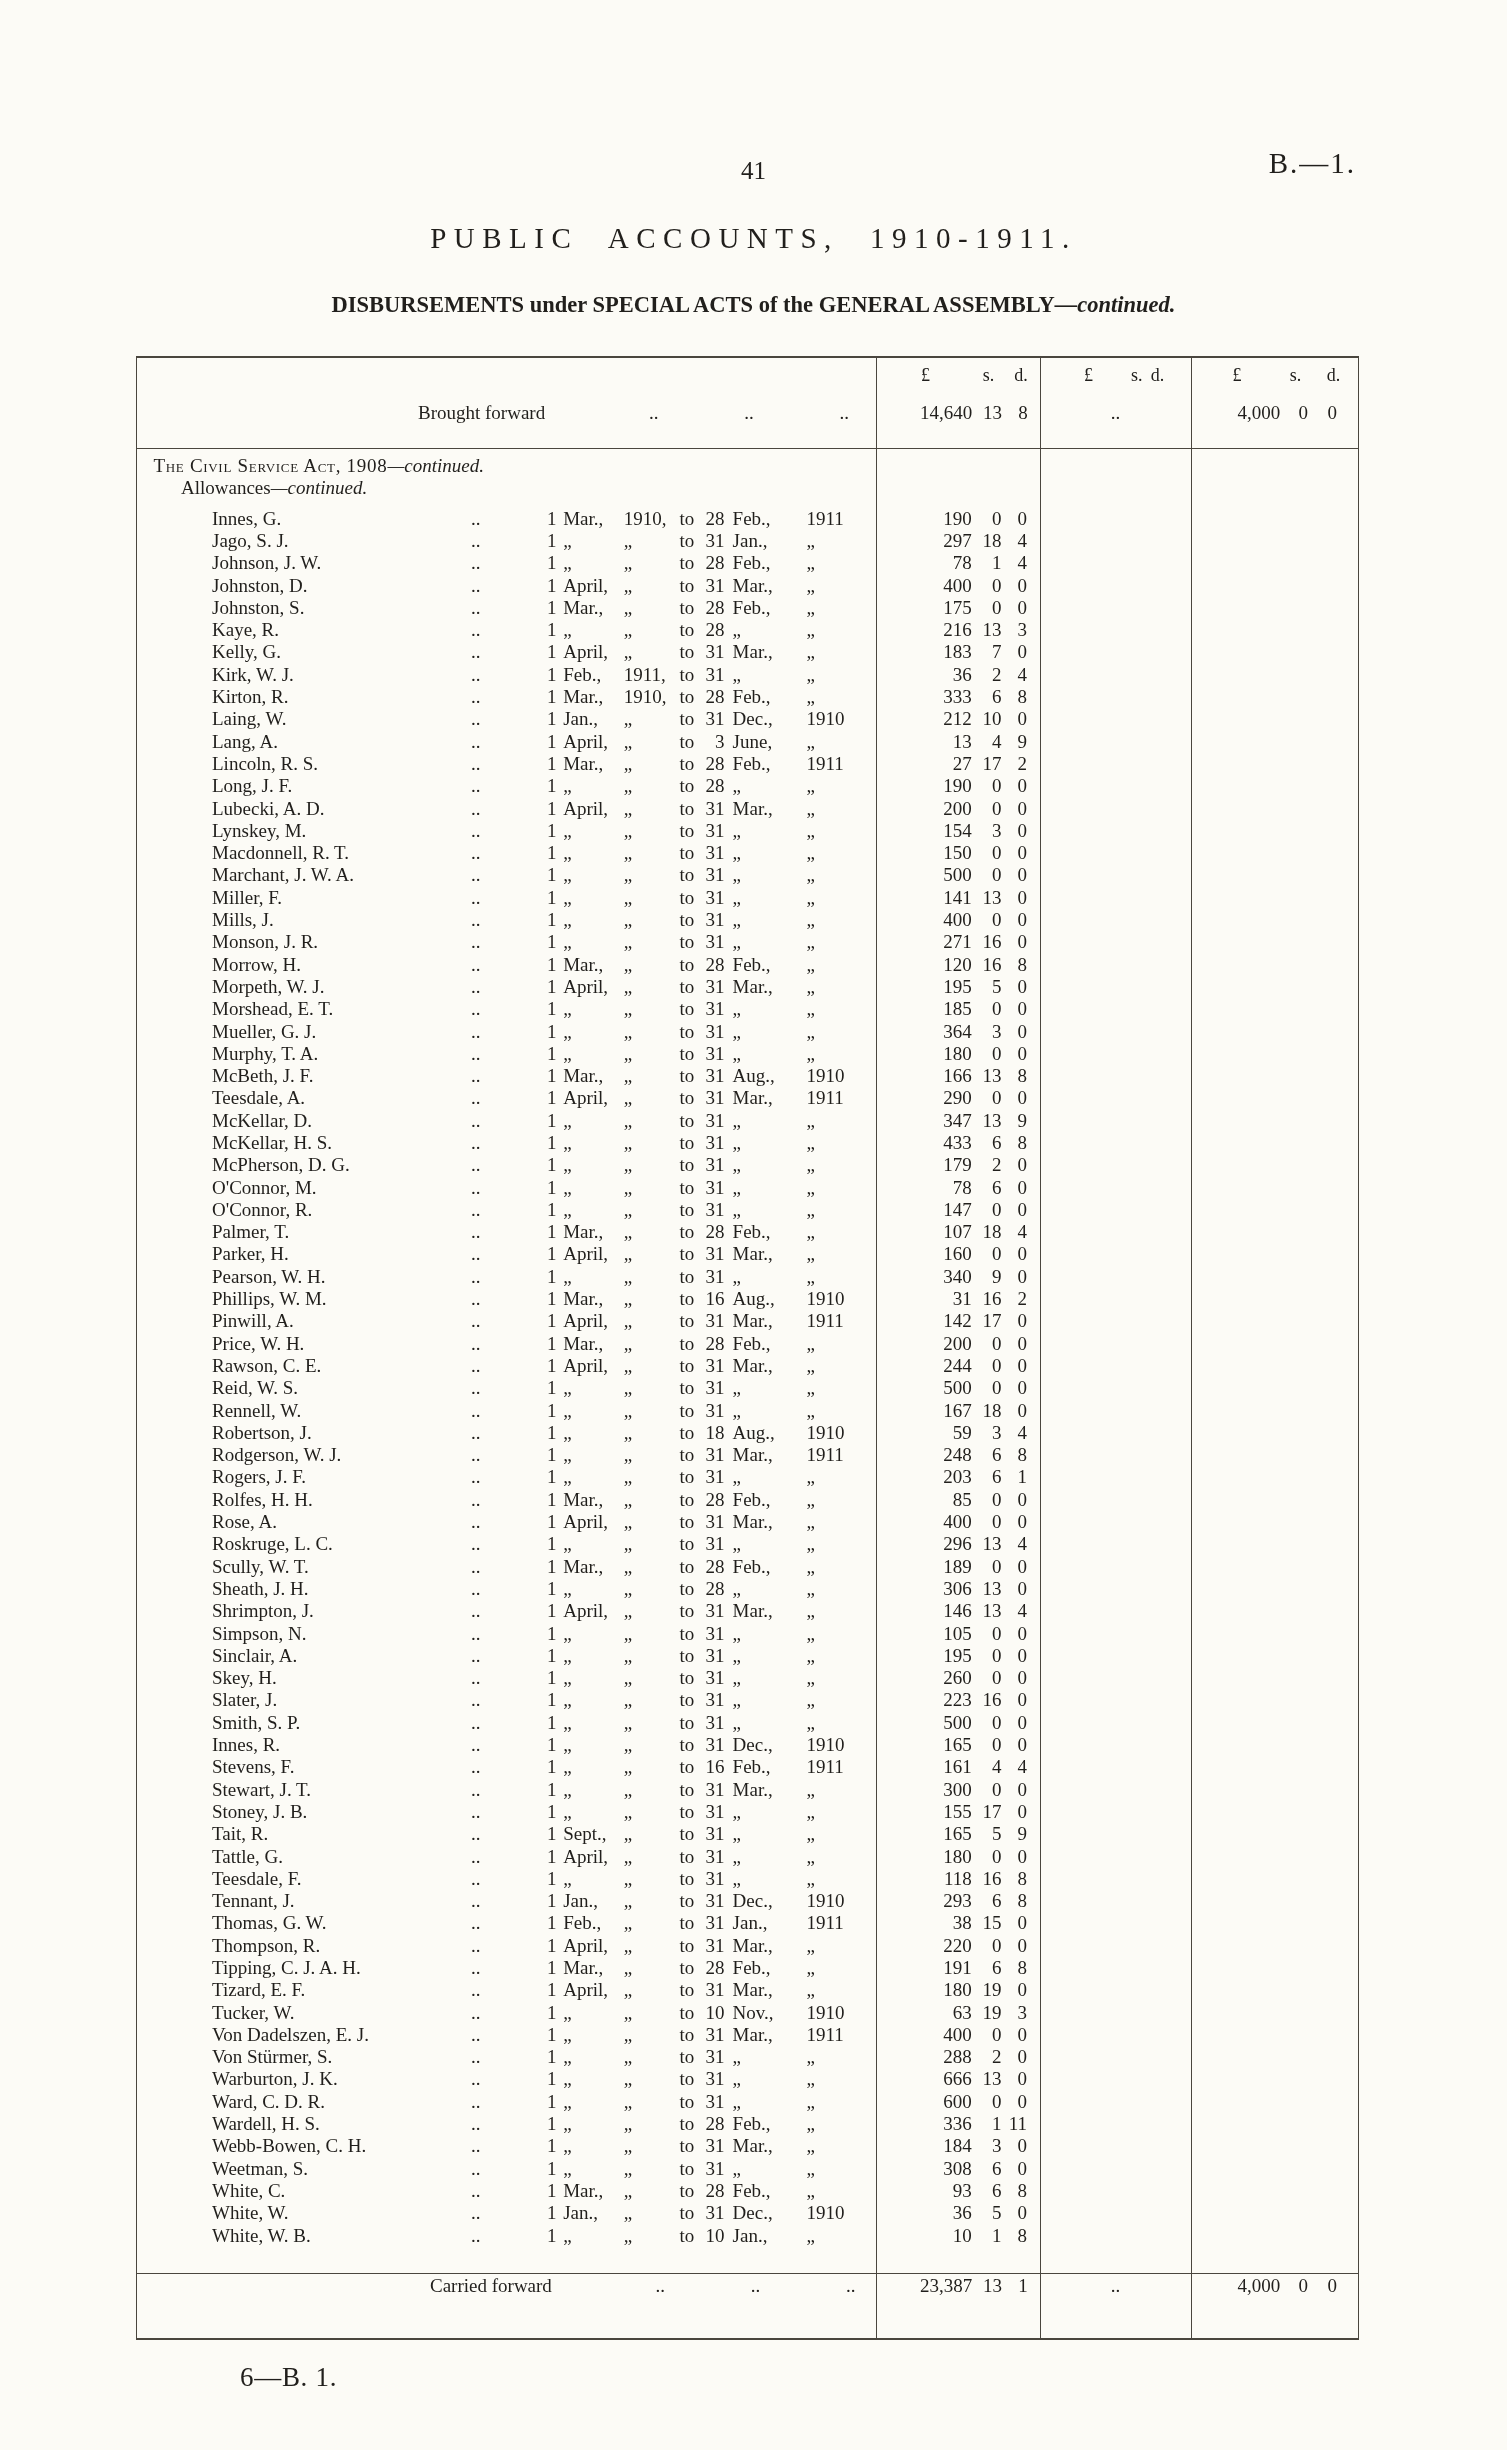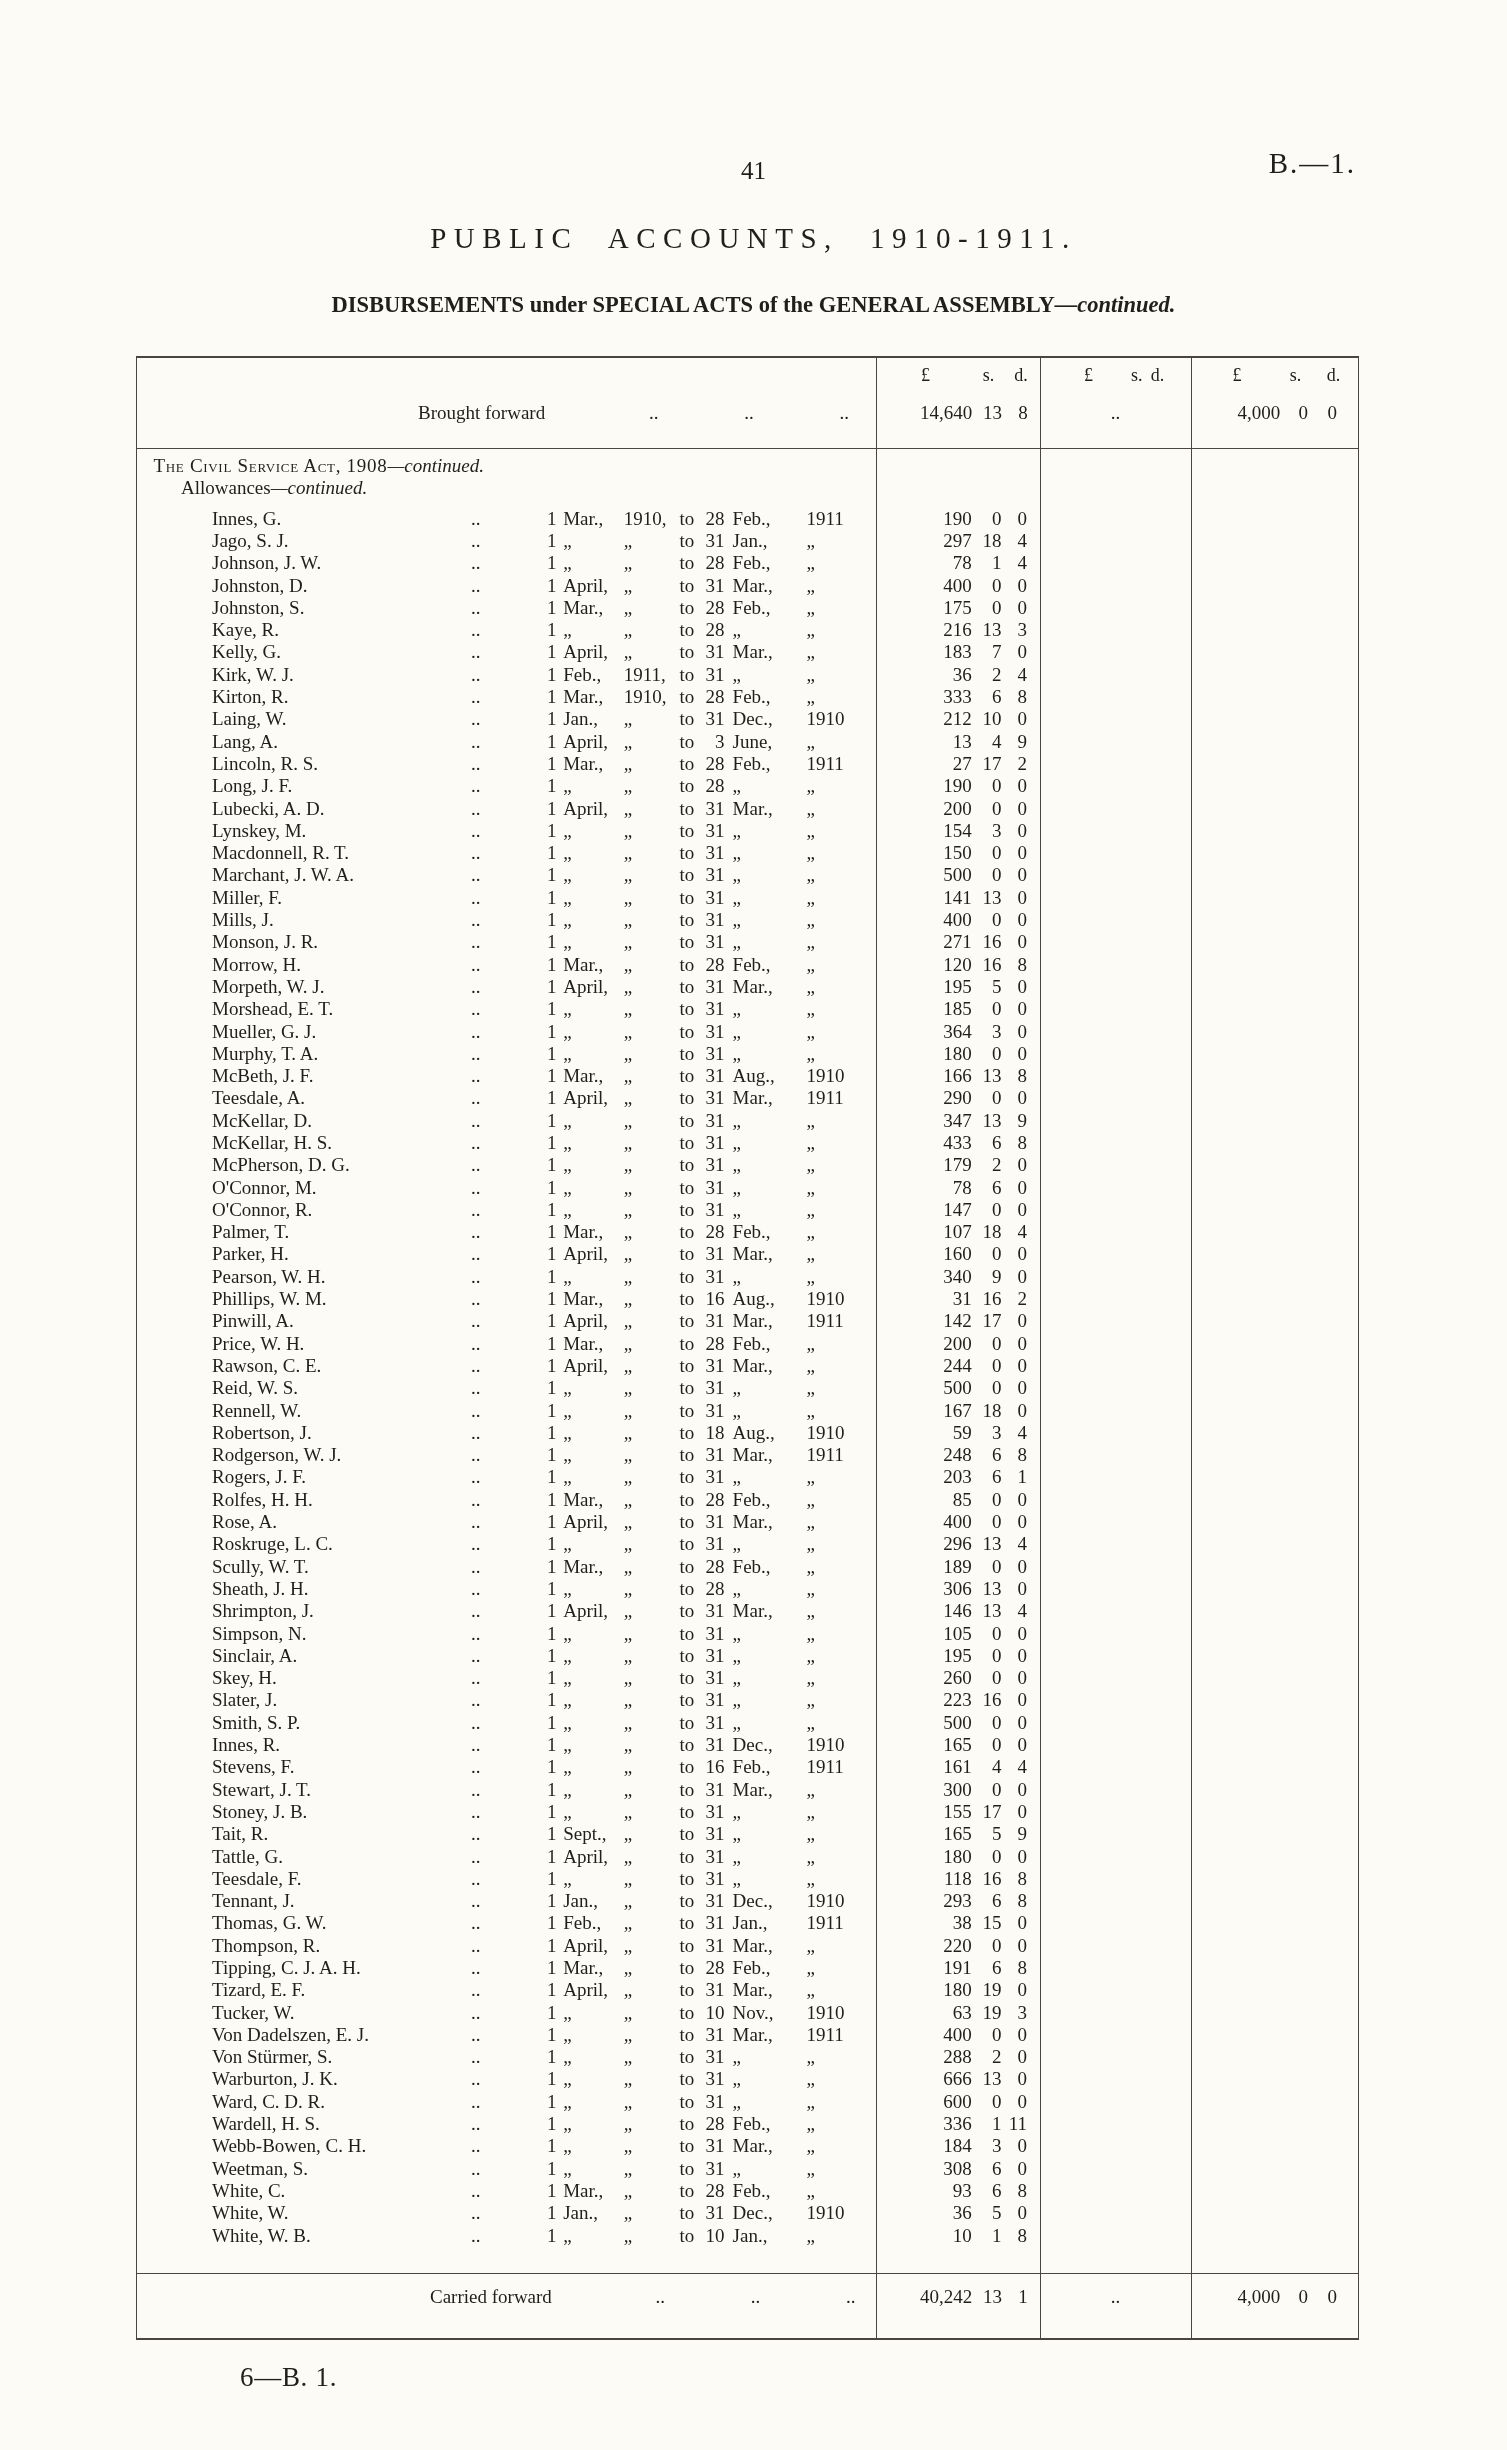--- a/index.html
+++ b/index.html
@@ -64,21 +64,21 @@
   .c-dots { }
   .c-d1 { text-align:right; }
   .c-m1 { padding-left:6.8px; }
   .c-y1 { padding-left:1.4px; }
   .c-to { padding-left:4.1px; }
   .c-d2 { text-align:right; }
   .c-m2 { padding-left:8.2px; }
   .c-y2 { padding-left:11px; }
 
   .tfoot { position:absolute; left:0; right:0; bottom:0; height:65px; border-top:1.4px solid #4a463e; }
-  .tfoot .hrow { margin-top:11px; }
+  .tfoot .hrow { margin-top:0; }
 
   .footer-sig { position:absolute; left:240px; top:2362px; font-size:27px; letter-spacing:0.7px; }
 </style>
 </head>
 <body>
 
 <div class="page-number">41</div>
 <div class="doc-ref">B.—1.</div>
 <h1 class="title">PUBLIC ACCOUNTS, 1910-1911.</h1>
 <h2 class="subtitle"><span>DISBURSEMENTS under SPECIAL ACTS of the GENERAL ASSEMBLY</span><span class="it">—continued.</span></h2>
@@ -1611,21 +1611,21 @@
     </div>
 
   <div class="tfoot">
     <div class="grid8 hrow">
       <div class="hdesc">
         <span>Carried forward</span>
         <span class="ldr1">..</span>
         <span class="ldr2">..</span>
         <span class="ldr3">..</span>
       </div>
-      <div class="c-L">40,242</div>
+      <div class="c-L">23,387</div>
       <div class="c-S">13</div>
       <div class="c-D">1</div>
       <div class="c-g2">..</div>
       <div class="c-L3">4,000</div>
       <div class="c-S3">0</div>
       <div class="c-D3">0</div>
     </div>
   </div>
 </div>
 

